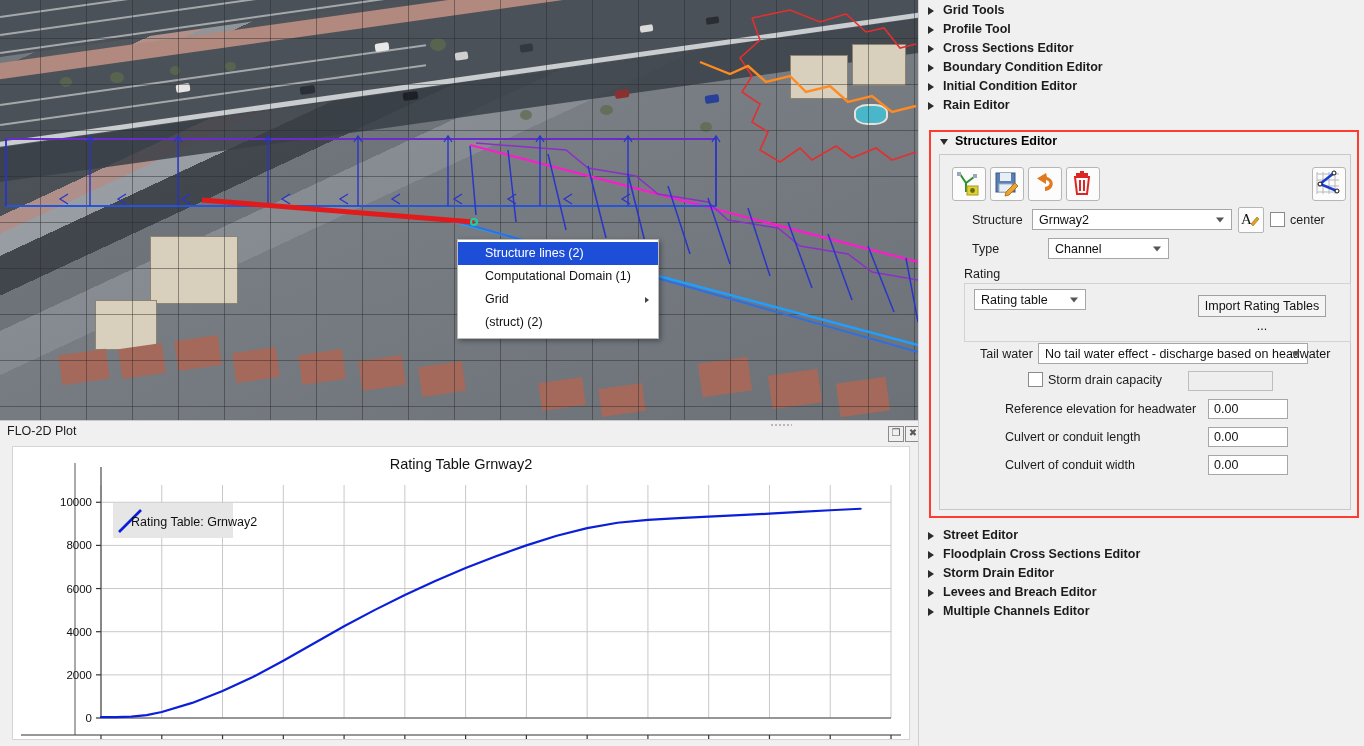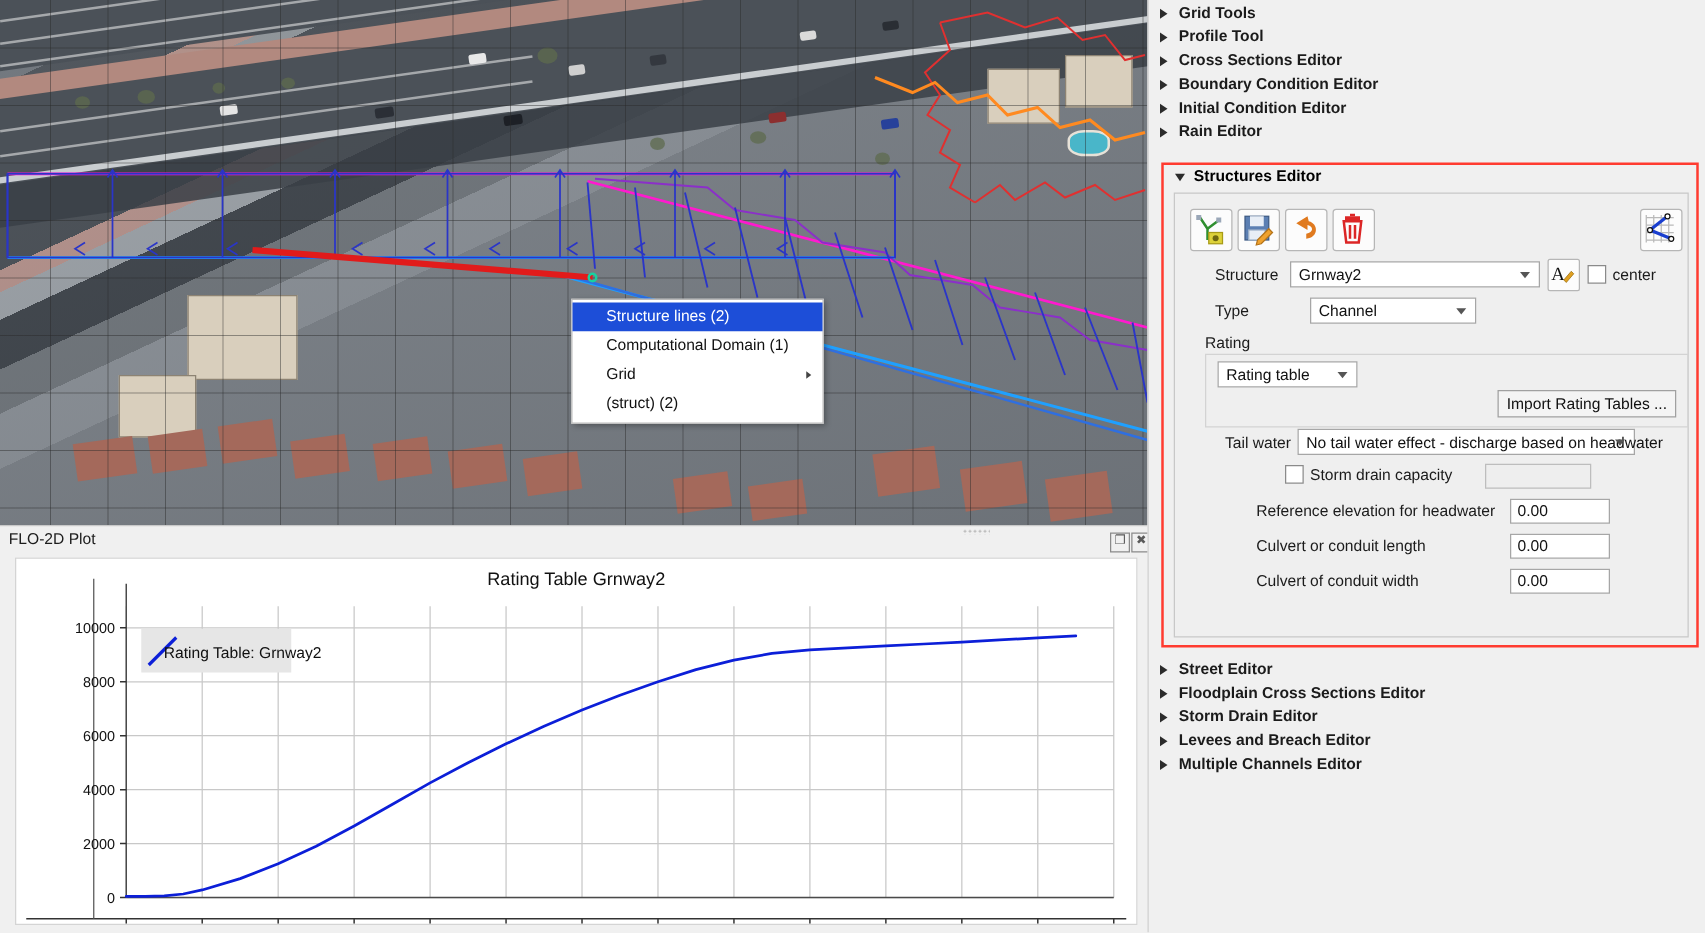--- a/index.html
+++ b/index.html
@@ -432,32 +432,32 @@
         <div class="icon-btn-sq" style="left:298px;top:52px;width:24px;height:24px;">
           <svg width="22" height="22" viewBox="0 0 22 22">
             <text x="2" y="16" font-family="Liberation Serif, serif" font-size="15" fill="#111">A</text>
             <path d="M12,16 L18,9 L20,11 L14,18 Z" fill="#e0a020" stroke="#9a6f12" stroke-width=".6"></path>
           </svg>
         </div>
         <div class="chk" style="left:330px;top:57px;"></div>
         <div class="lbl" style="left:350px;top:58px;">center</div>
 
         <div class="lbl" style="left:32px;top:87px;">Type</div>
-        <div class="combo" style="left:108px;top:83px;width:133px;">
+        <div class="combo" style="left:108px;top:83px;width:121px;">
           <span class="ctext">Channel</span>
           <span class="carrow"></span>
         </div>
 
         <div class="lbl bold" style="left:24px;top:112px;">Rating</div>
         <div class="group-box" style="left:24px;top:128px;width:385px;height:57px;"></div>
         <div class="combo" style="left:34px;top:134px;width:112px;">
           <span class="ctext">Rating table</span>
           <span class="carrow"></span>
         </div>
-        <div class="btn" style="left:258px;top:157px;width:143px;height:22px;line-height:20px;">Import Rating Tables ...</div>
+        <div class="btn" style="left:258px;top:140px;width:128px;height:22px;line-height:20px;">Import Rating Tables ...</div>
 
         <div class="lbl" style="left:40px;top:192px;">Tail water</div>
         <div class="combo" style="left:98px;top:188px;width:270px;">
           <span class="ctext">No tail water effect - discharge based on headwater</span>
           <span class="carrow"></span>
         </div>
 
         <div class="chk" style="left:88px;top:217px;"></div>
         <div class="lbl" style="left:108px;top:218px;">Storm drain capacity</div>
         <div class="txtbox disabled" style="left:248px;top:216px;width:85px;">

